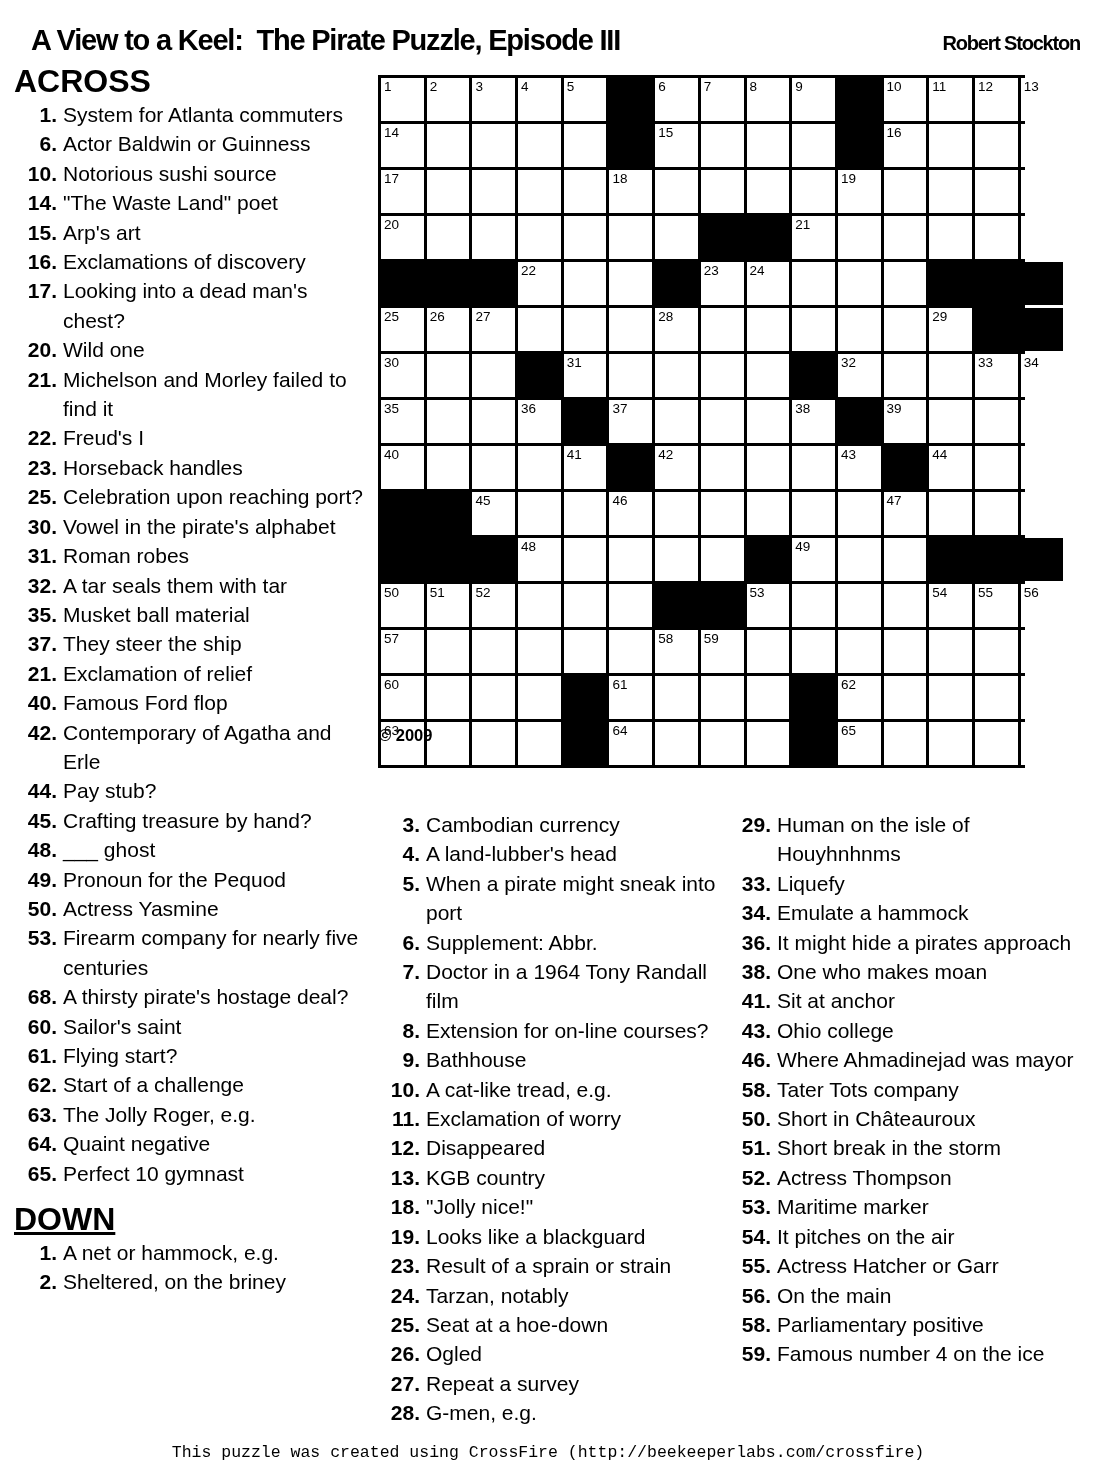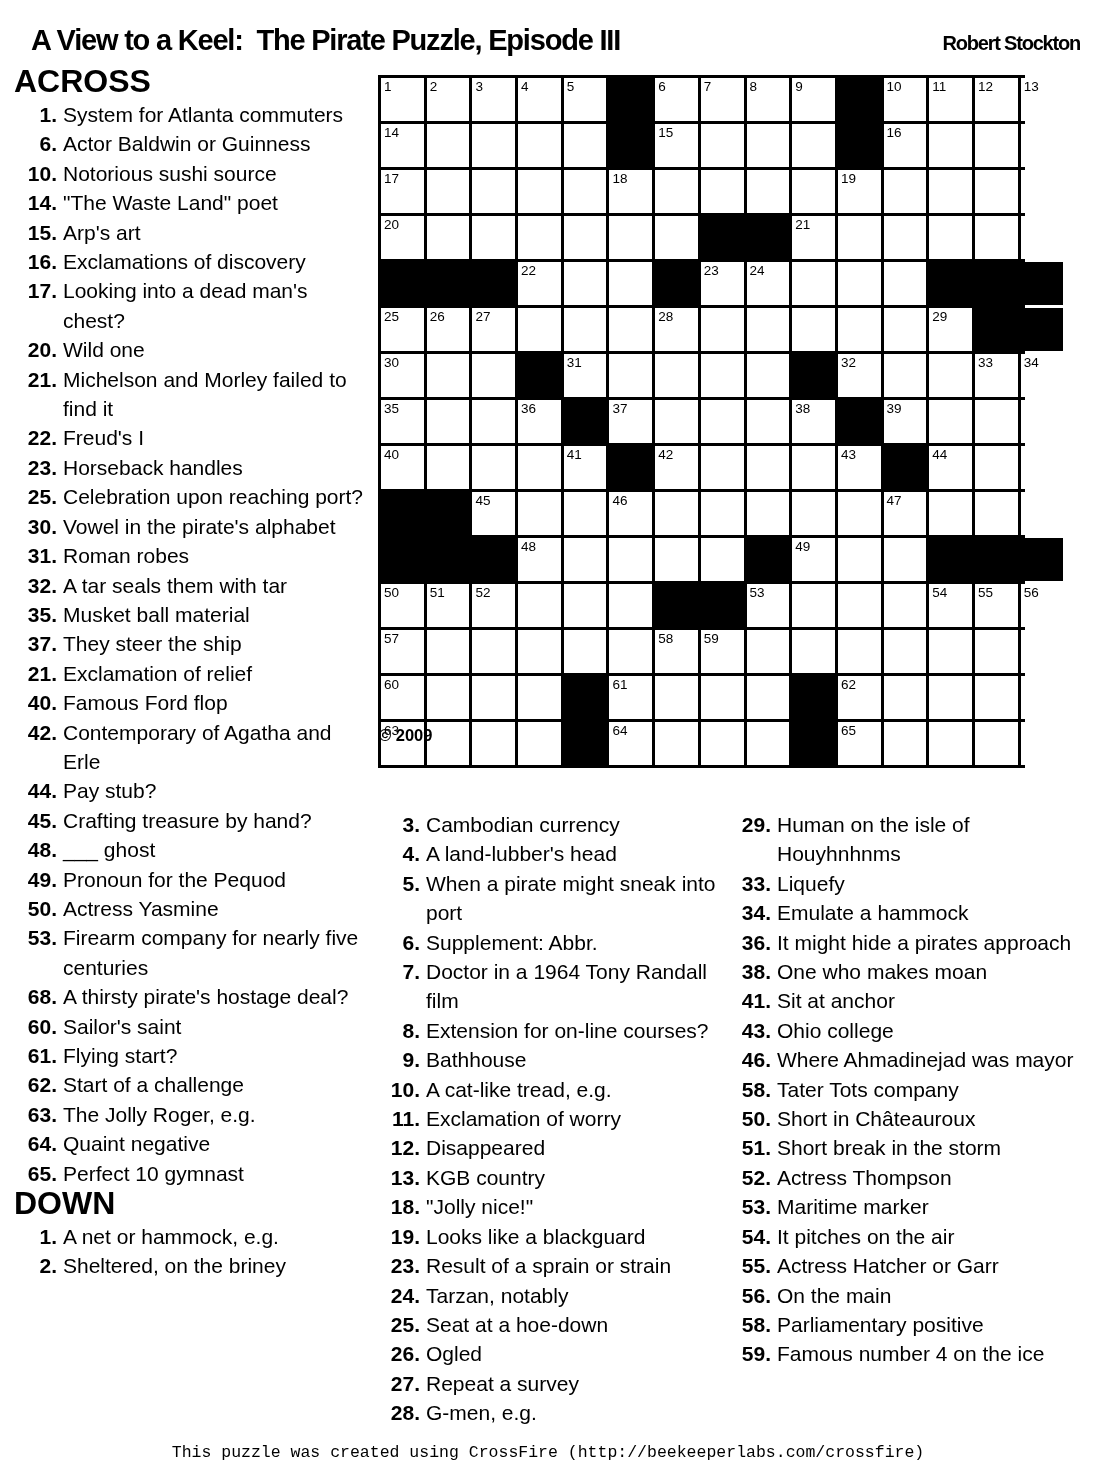--- a/index.html
+++ b/index.html
@@ -10,21 +10,21 @@
              justify-content:space-between;align-items:baseline;}
   .title{font-size:29px;font-weight:bold;letter-spacing:-1.2px;white-space:pre;margin-left:17px;}
   .author{font-size:20px;font-weight:bold;letter-spacing:-1.2px;white-space:pre;}
 
   .clue-col{position:absolute;font-size:21px;line-height:29.4px;}
   #across-col{left:14px;top:66px;width:352px;}
   #down-col2{left:386px;top:806px;width:332px;}
   #down-col3{left:727px;top:806px;width:356px;}
 
   .list-header{font-size:32px;font-weight:bold;line-height:30px;}
-  #down-header{}
+  #down-header{margin-top:16px;text-decoration:underline;}
   .clue-list{margin-top:4px;}
   .clue{display:flex;align-items:flex-start;}
   .cnum{font-weight:bold;text-align:right;flex:none;margin-right:6px;}
   #across-col .cnum{width:43px;}
   #down-col2 .cnum{width:34px;}
   #down-col3 .cnum{width:44px;}
   .ctext{flex:1;}
 
   #grid{position:absolute;left:378px;top:75px;background:#000;
         display:grid;grid-template-columns:repeat(15,42.7px);

